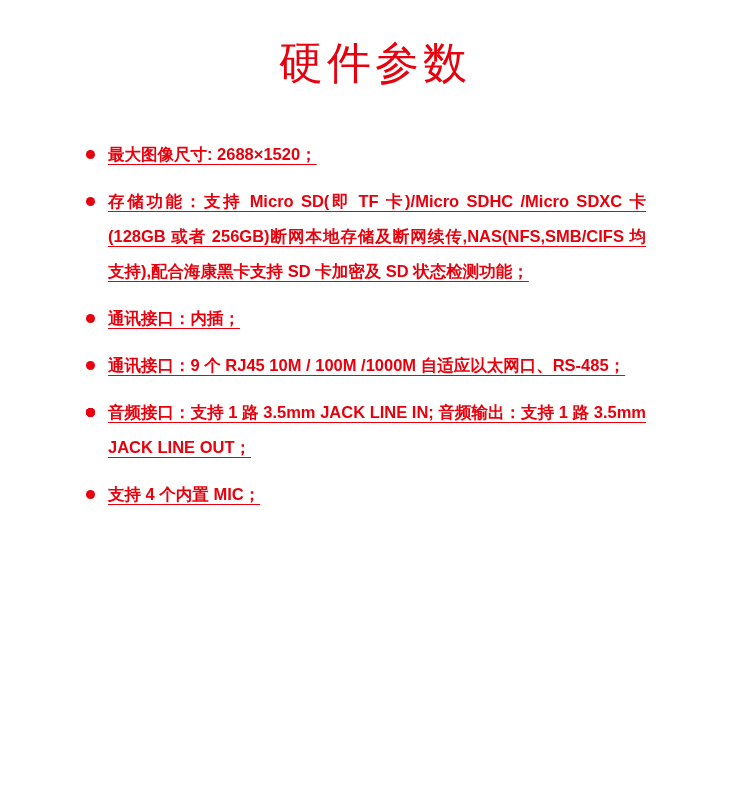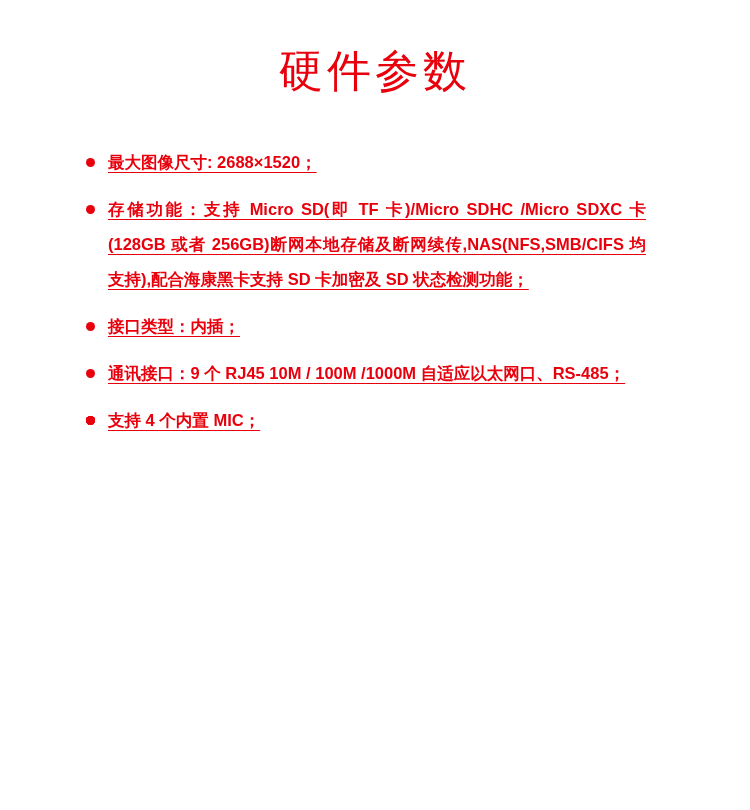--- a/index.html
+++ b/index.html
@@ -12,36 +12,36 @@
     background: #ffffff;
     font-family: "Liberation Sans", sans-serif;
     color: #e8000d;
     overflow: hidden;
   }
   .page {
     position: relative;
     width: 750px;
     height: 810px;
     box-sizing: border-box;
-    padding: 8px;
+    padding: 0;
   }
   .doc-title {
     text-align: center;
     font-family: "Liberation Serif", serif;
     font-size: 44px;
     font-weight: 400;
     color: #e8000d;
     letter-spacing: 4px;
     margin: 0;
     padding-top: 38px;
     line-height: 1.2;
   }
   .spec-list {
     list-style: none;
-    margin: 4px;
+    margin: 12px;
     padding: 0;
     margin-top: 46px;
     padding-left: 96px;
     padding-right: 92px;
   }
   .spec-item {
     position: relative;
     margin-bottom: 12px;
     font-size: 16.5px;
     font-weight: bold;
@@ -78,34 +78,35 @@
     <li class="spec-item">
       <span class="bullet"></span>
       <span class="txt">最大图像尺寸: 2688×1520；</span>
     </li>
     <li class="spec-item">
       <span class="bullet"></span>
       <span class="txt">存储功能：支持 Micro SD(即 TF 卡)/Micro SDHC /Micro SDXC 卡(128GB 或者 256GB)断网本地存储及断网续传,NAS(NFS,SMB/CIFS 均支持),配合海康黑卡支持 SD 卡加密及 SD 状态检测功能；</span>
     </li>
     <li class="spec-item">
       <span class="bullet"></span>
-      <span class="txt">接口类型：内插；</span>
+      <span class="txt">通讯接口：内插；</span>
     </li>
     <li class="spec-item">
       <span class="bullet"></span>
       <span class="txt">通讯接口：9 个 RJ45 10M / 100M /1000M 自适应以太网口、RS-485；</span>
     </li>
     <li class="spec-item">
       <span class="bullet"></span>
     </li>
     <li class="spec-item">
       <span class="bullet"></span>
     </li>
     <li class="spec-item">
       <span class="bullet"></span>
+      <span class="txt">音频接口：支持 1 路 3.5mm JACK LINE IN; 音频输出：支持 1 路 3.5mm JACK LINE OUT；</span>
     </li>
     <li class="spec-item">
       <span class="bullet"></span>
       <span class="txt">支持 4 个内置 MIC；</span>
     </li>
   </ul>
 
 </div>
 
 </body></html>

